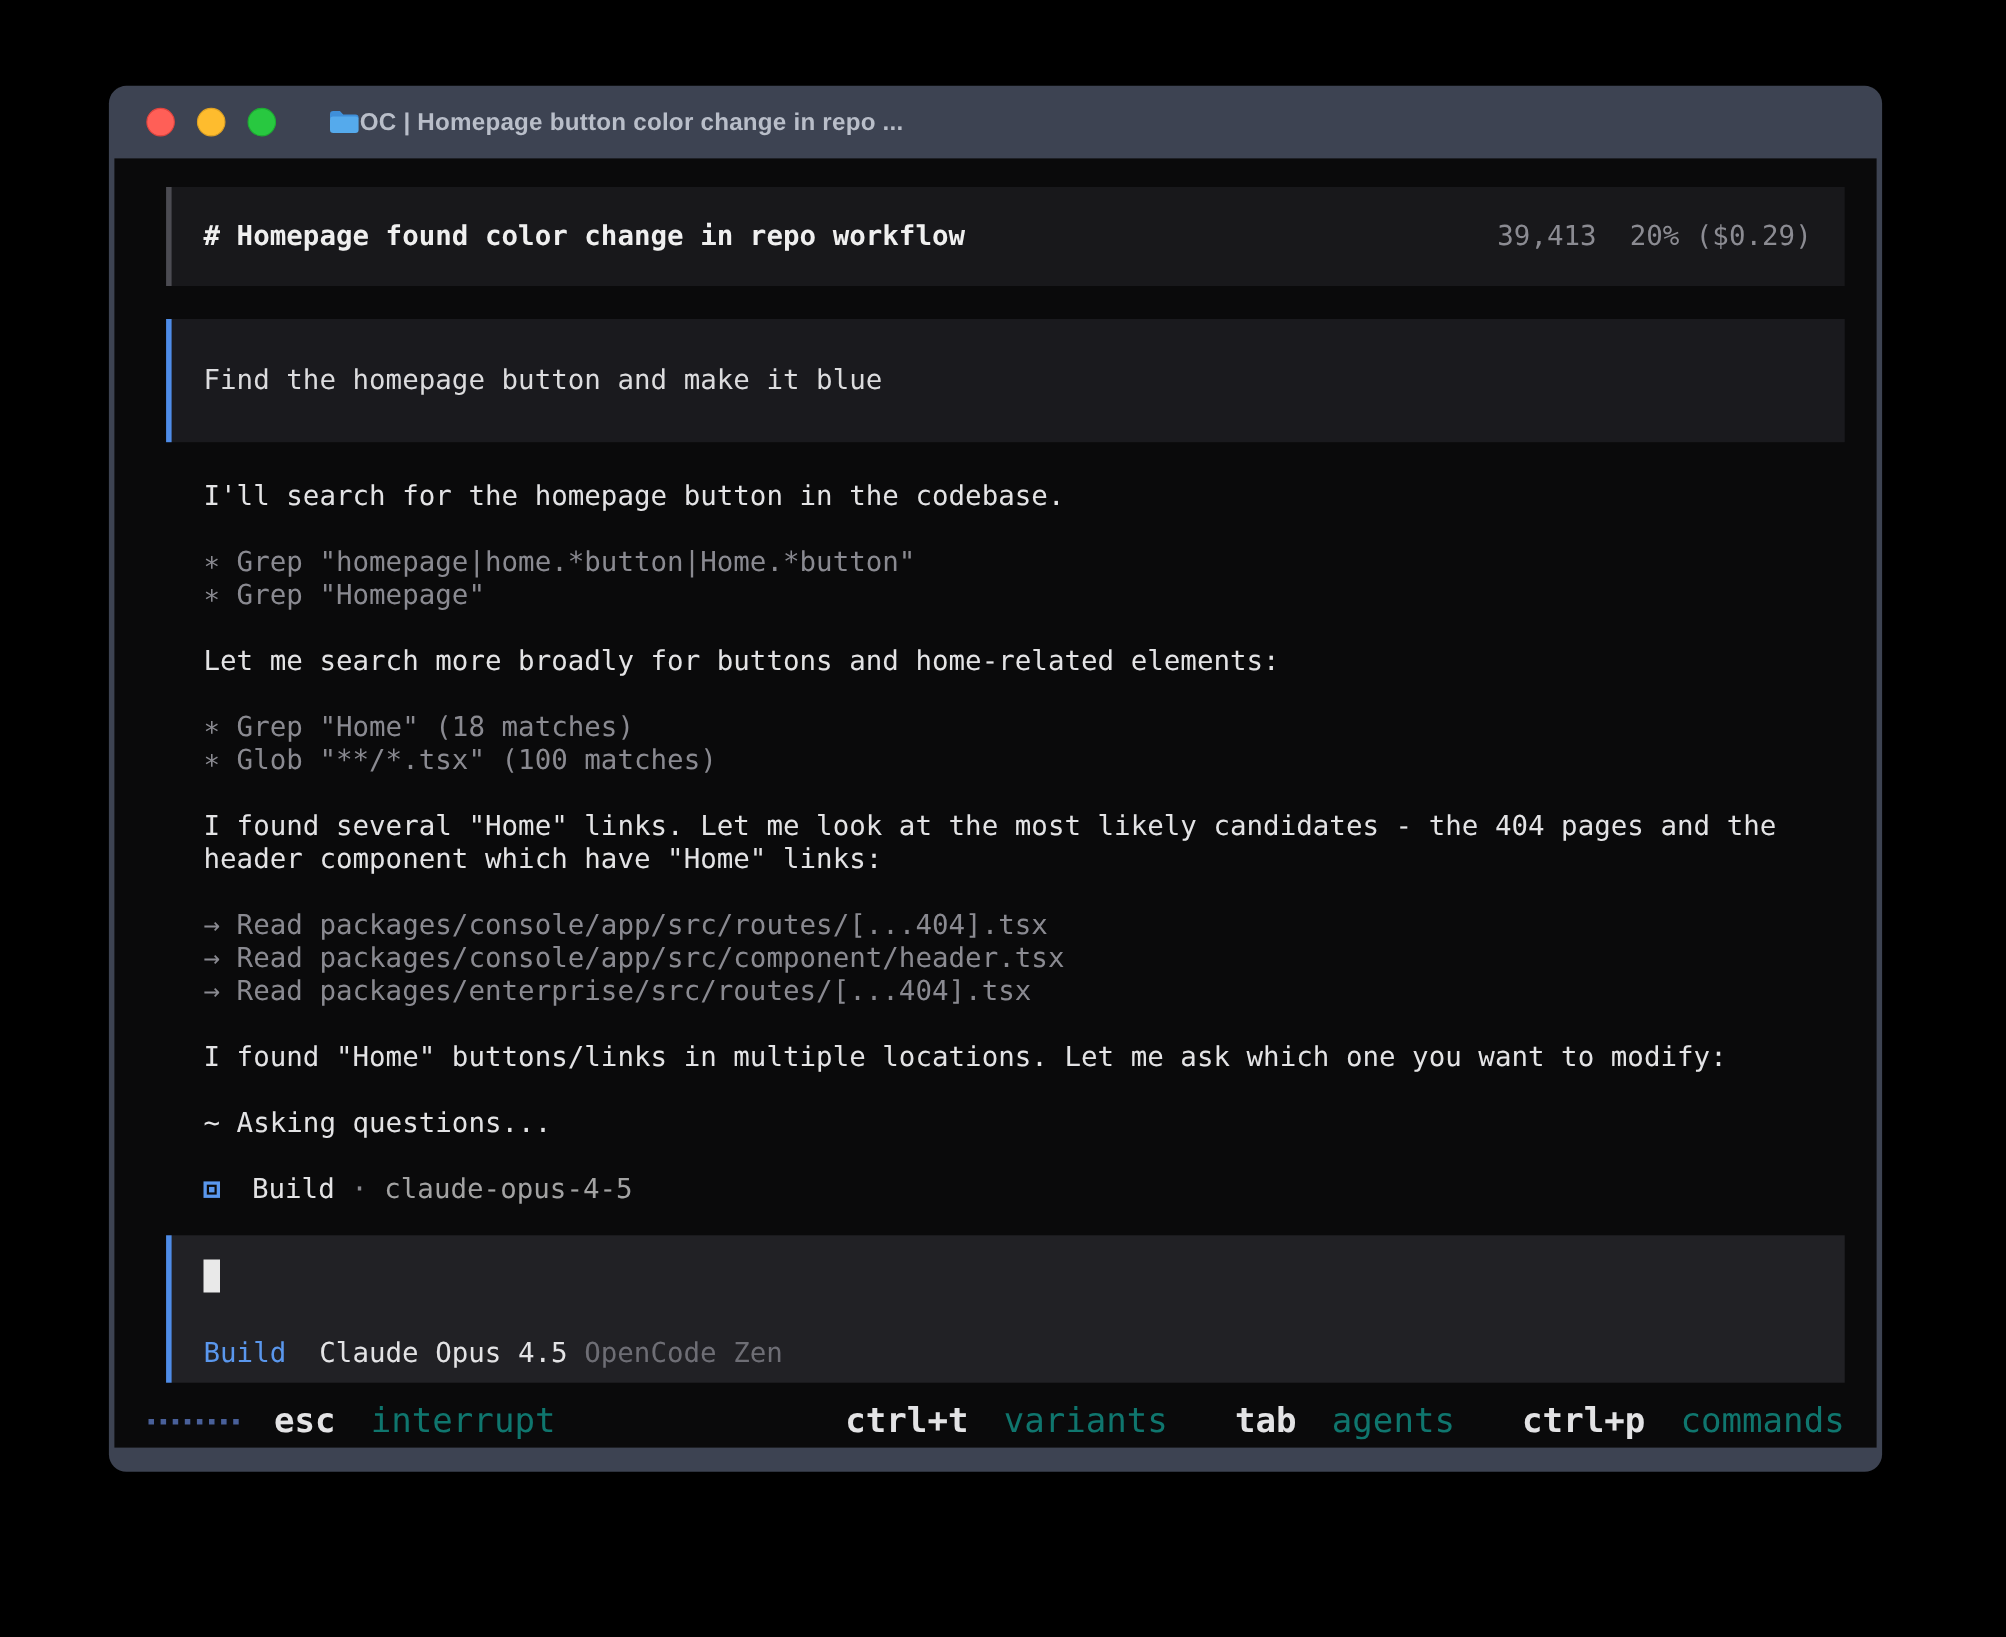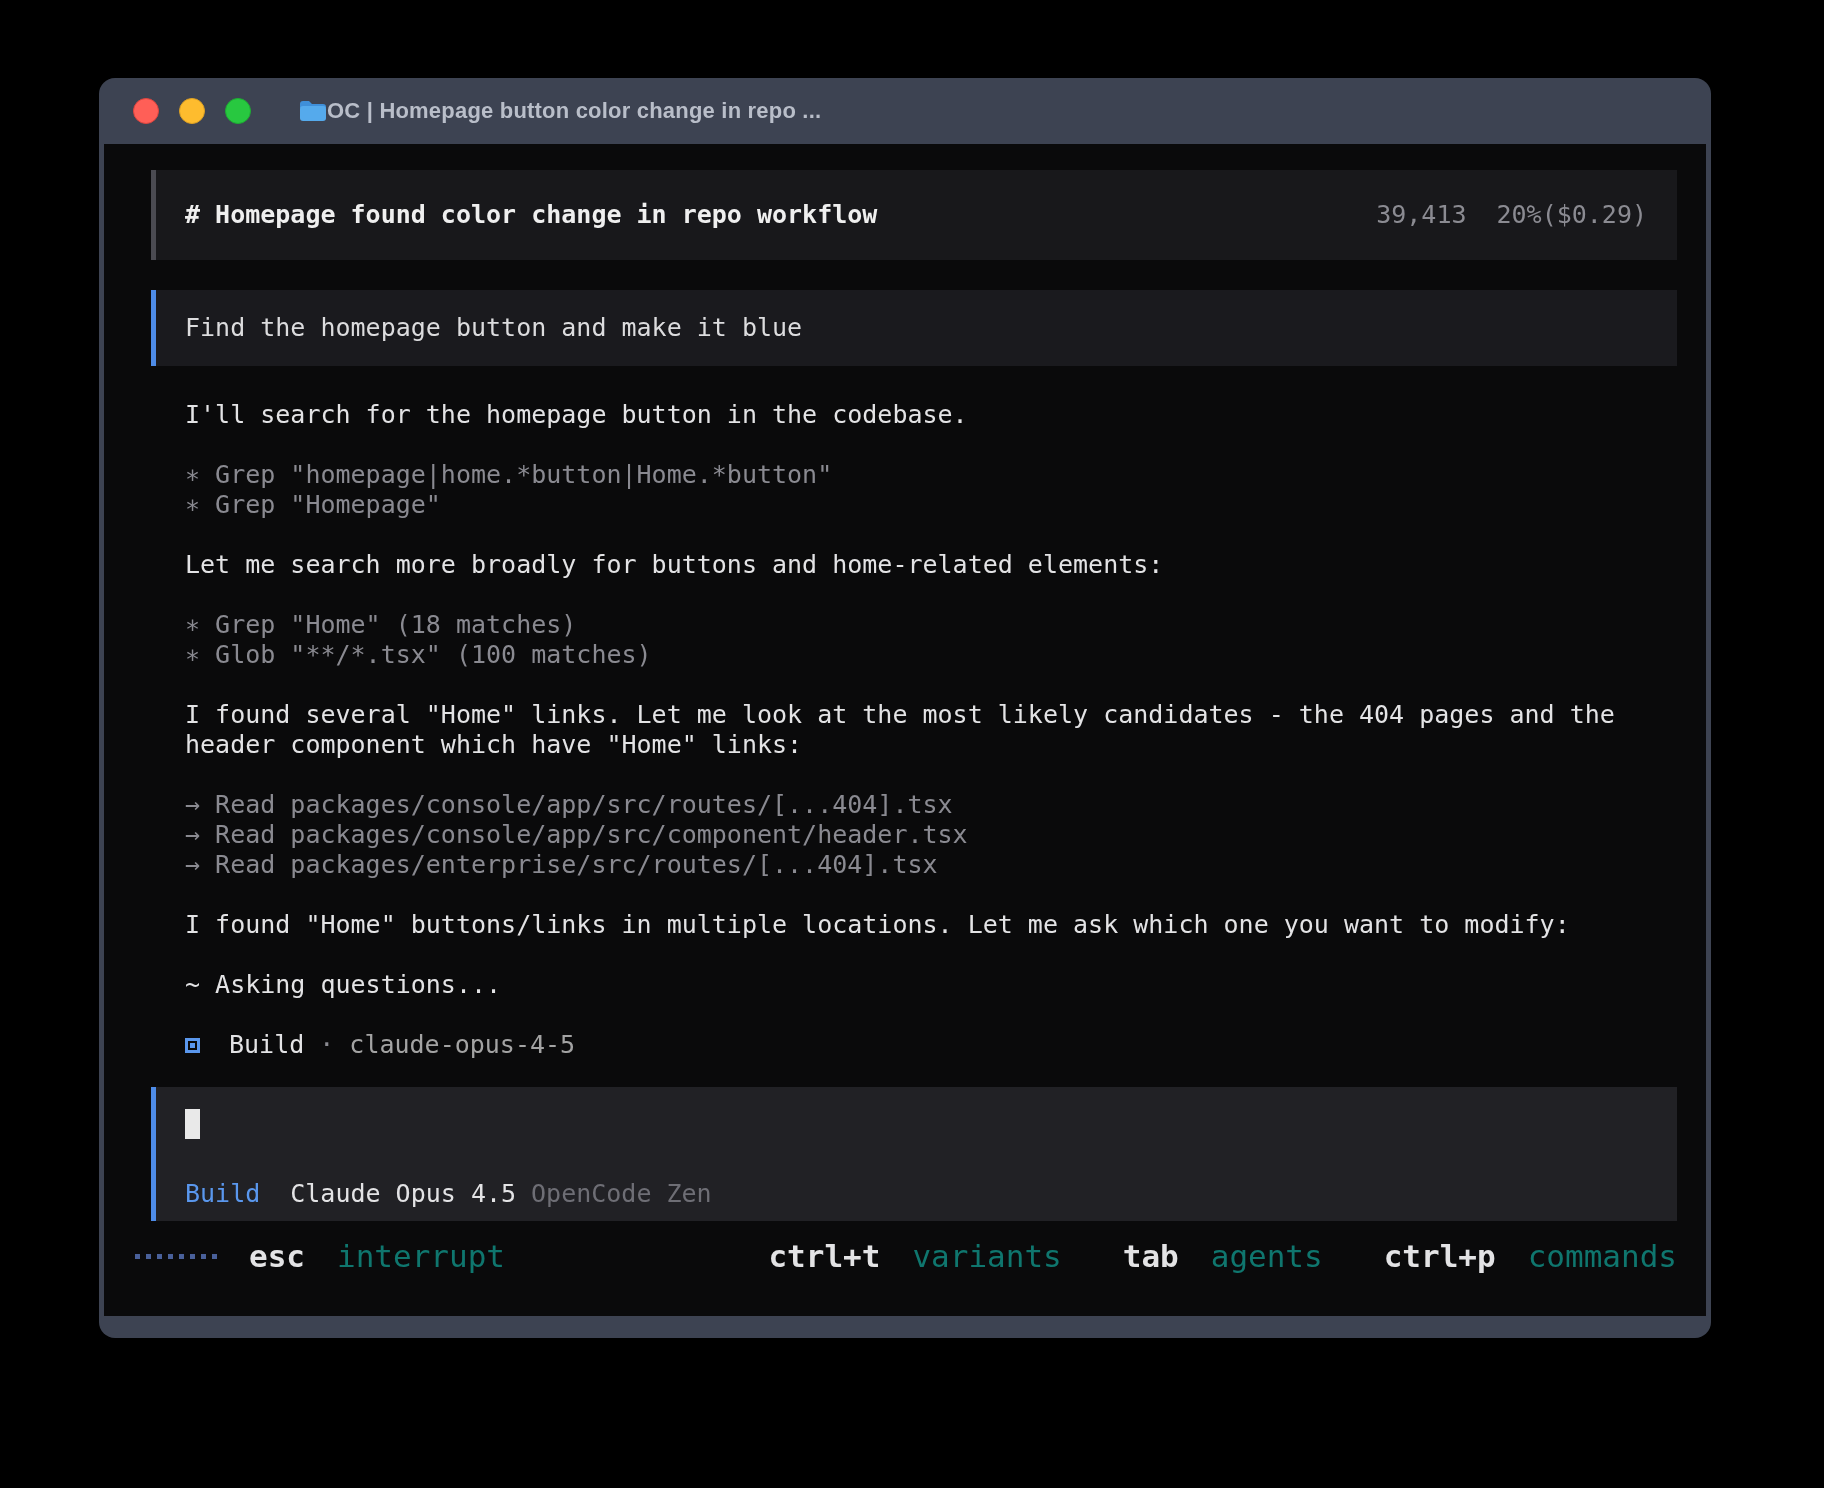--- a/index.html
+++ b/index.html
@@ -31,24 +31,24 @@
   .block { margin-left:47px; margin-right:29px; }
 
   .session-header {
     margin-top:26px; height:90px; background:#18181b;
     border-left:5px solid #4b4b52; padding:0 30px 0 29px;
     display:flex; align-items:center; justify-content:space-between;
   }
   .session-title { font-weight:bold; color:#efefef; }
   .session-stats { color:#8b8b92; display:flex; }
   .session-stats .stat-tokens { margin-right:30px; }
-  .session-stats .stat-context { margin-right:0; }
+  .session-stats .stat-context { margin-right:15px; }
 
   .user-msg {
-    margin-top:30px; height:76px; background:#1a1a1e;
+    margin-top:30px; height:112px; background:#1a1a1e;
     border-left:5px solid #4e8ce8; padding:0 30px 0 29px;
     display:flex; align-items:center; color:#dcdcde;
   }
 
   .transcript { margin-top:34px; margin-left:81px; margin-right:40px; }
   .transcript-group { margin-bottom:30px; }
   .line.text { color:#e3e3e5; }
   .line.tool { color:#8a8a91; }
 
   .agent-row { display:flex; align-items:center; margin-left:81px; height:30px; }

